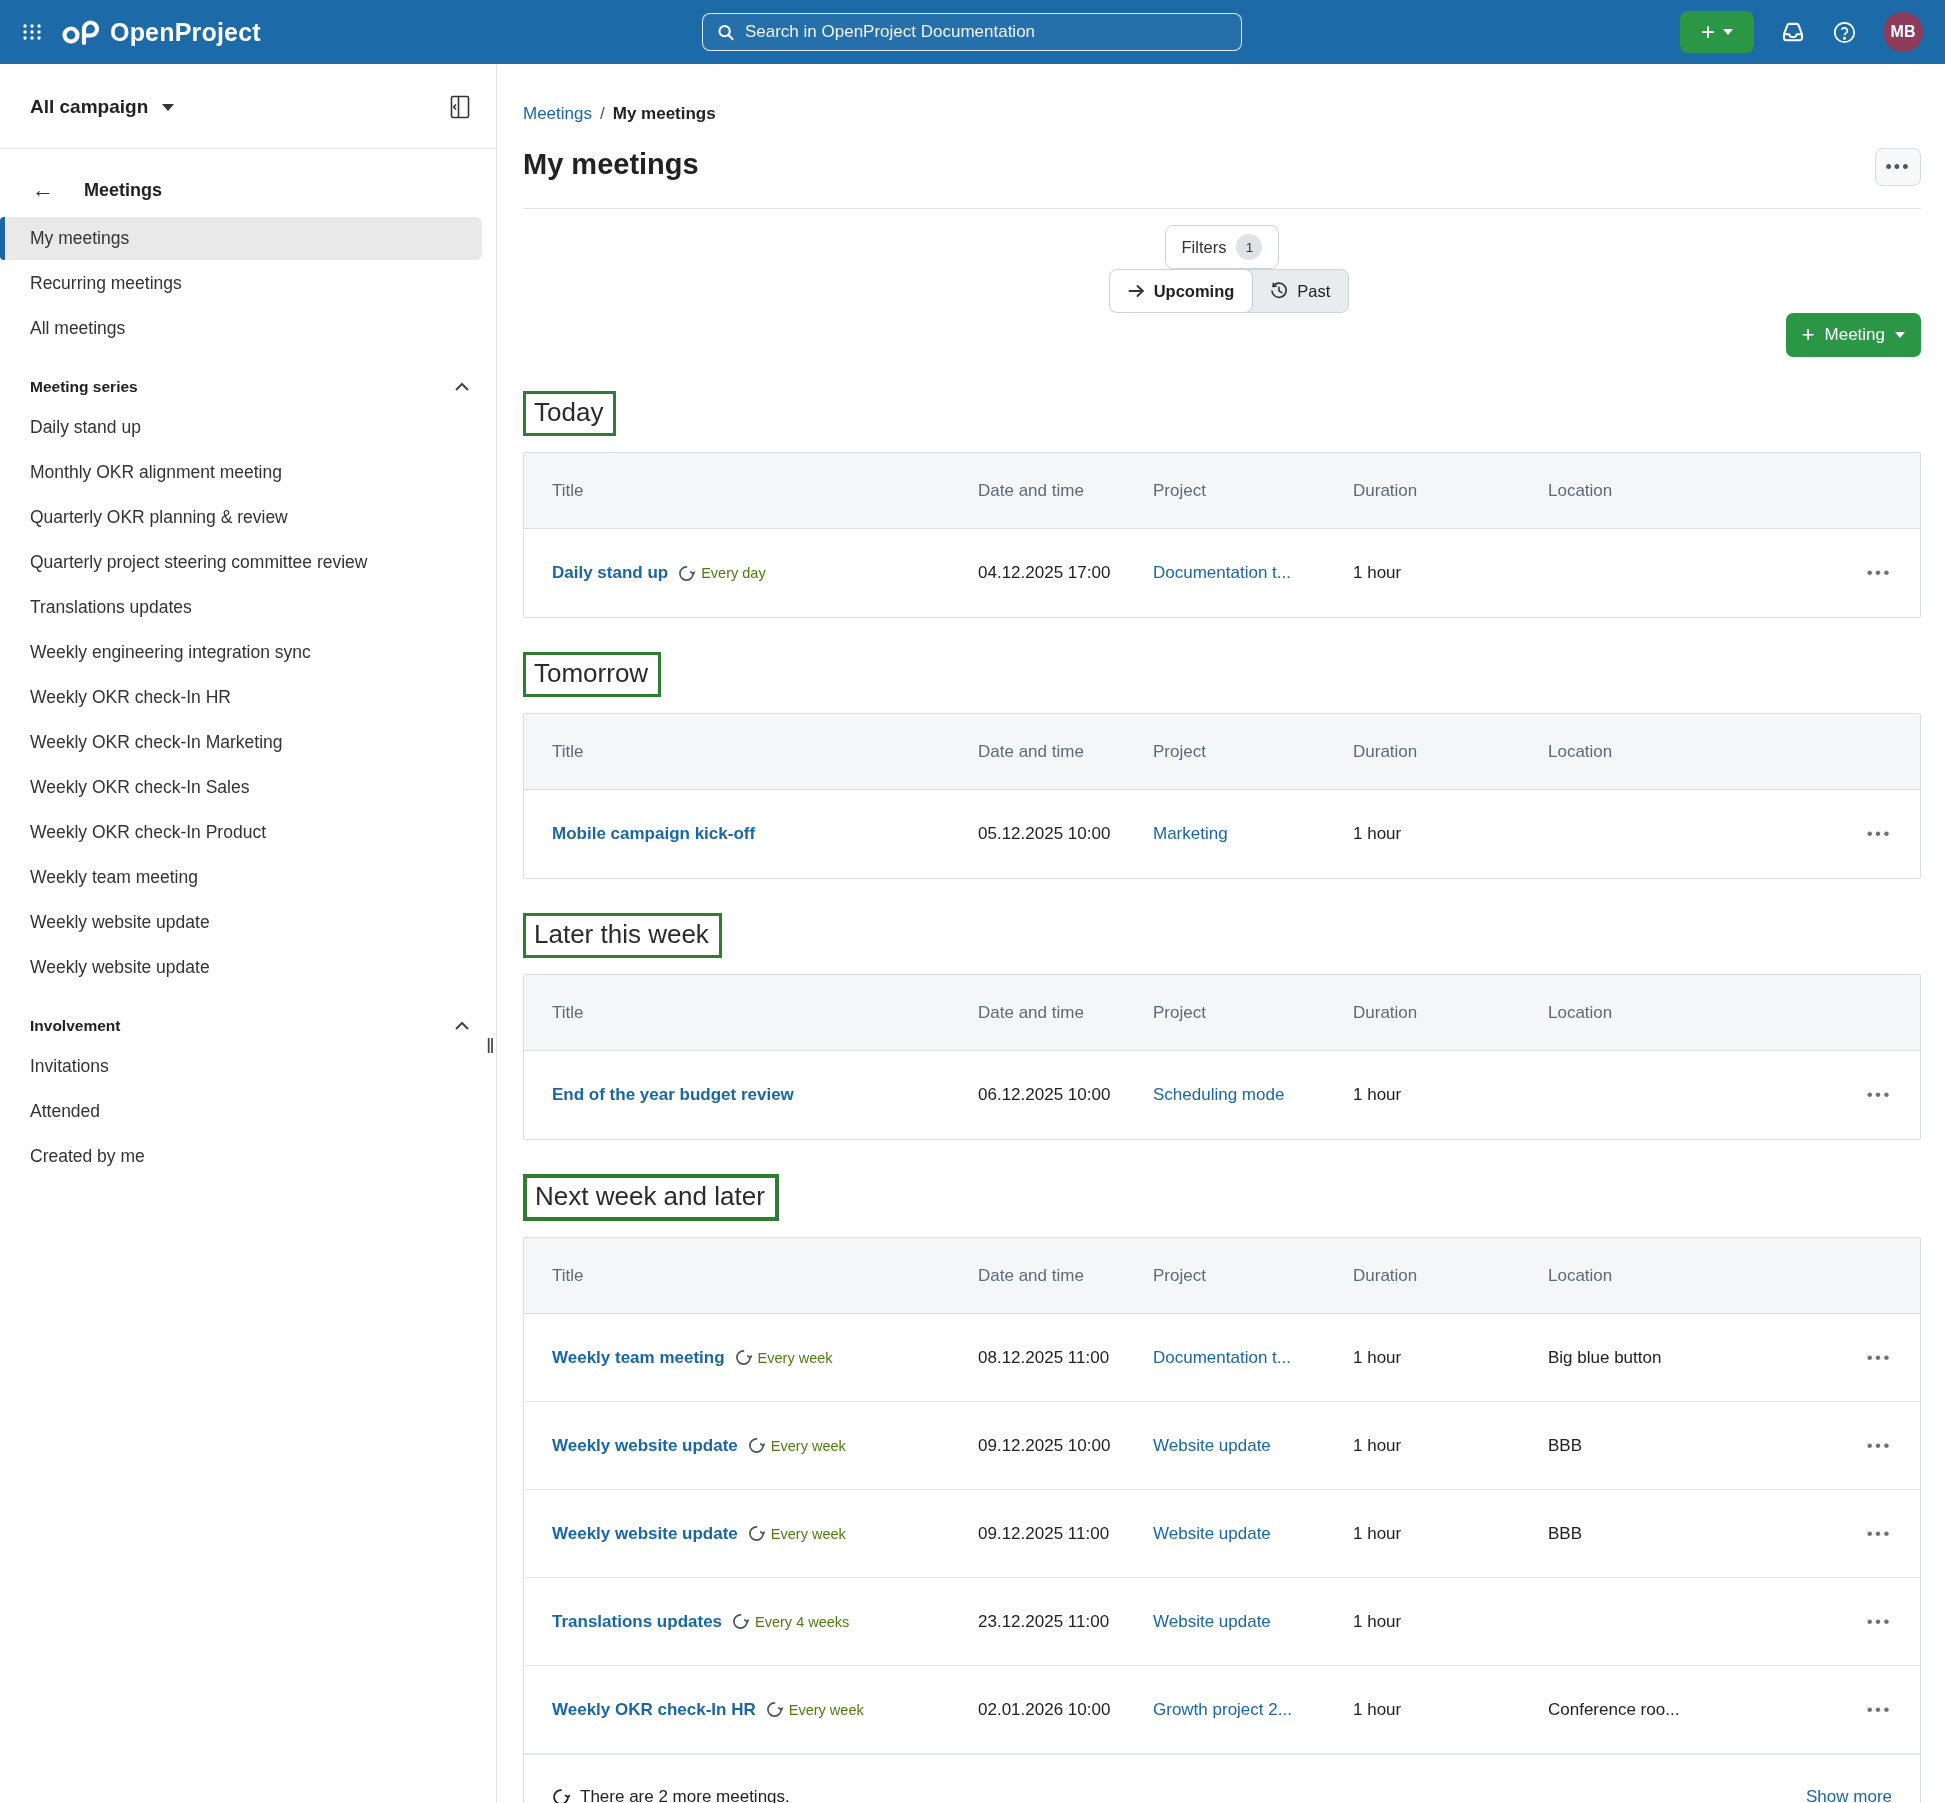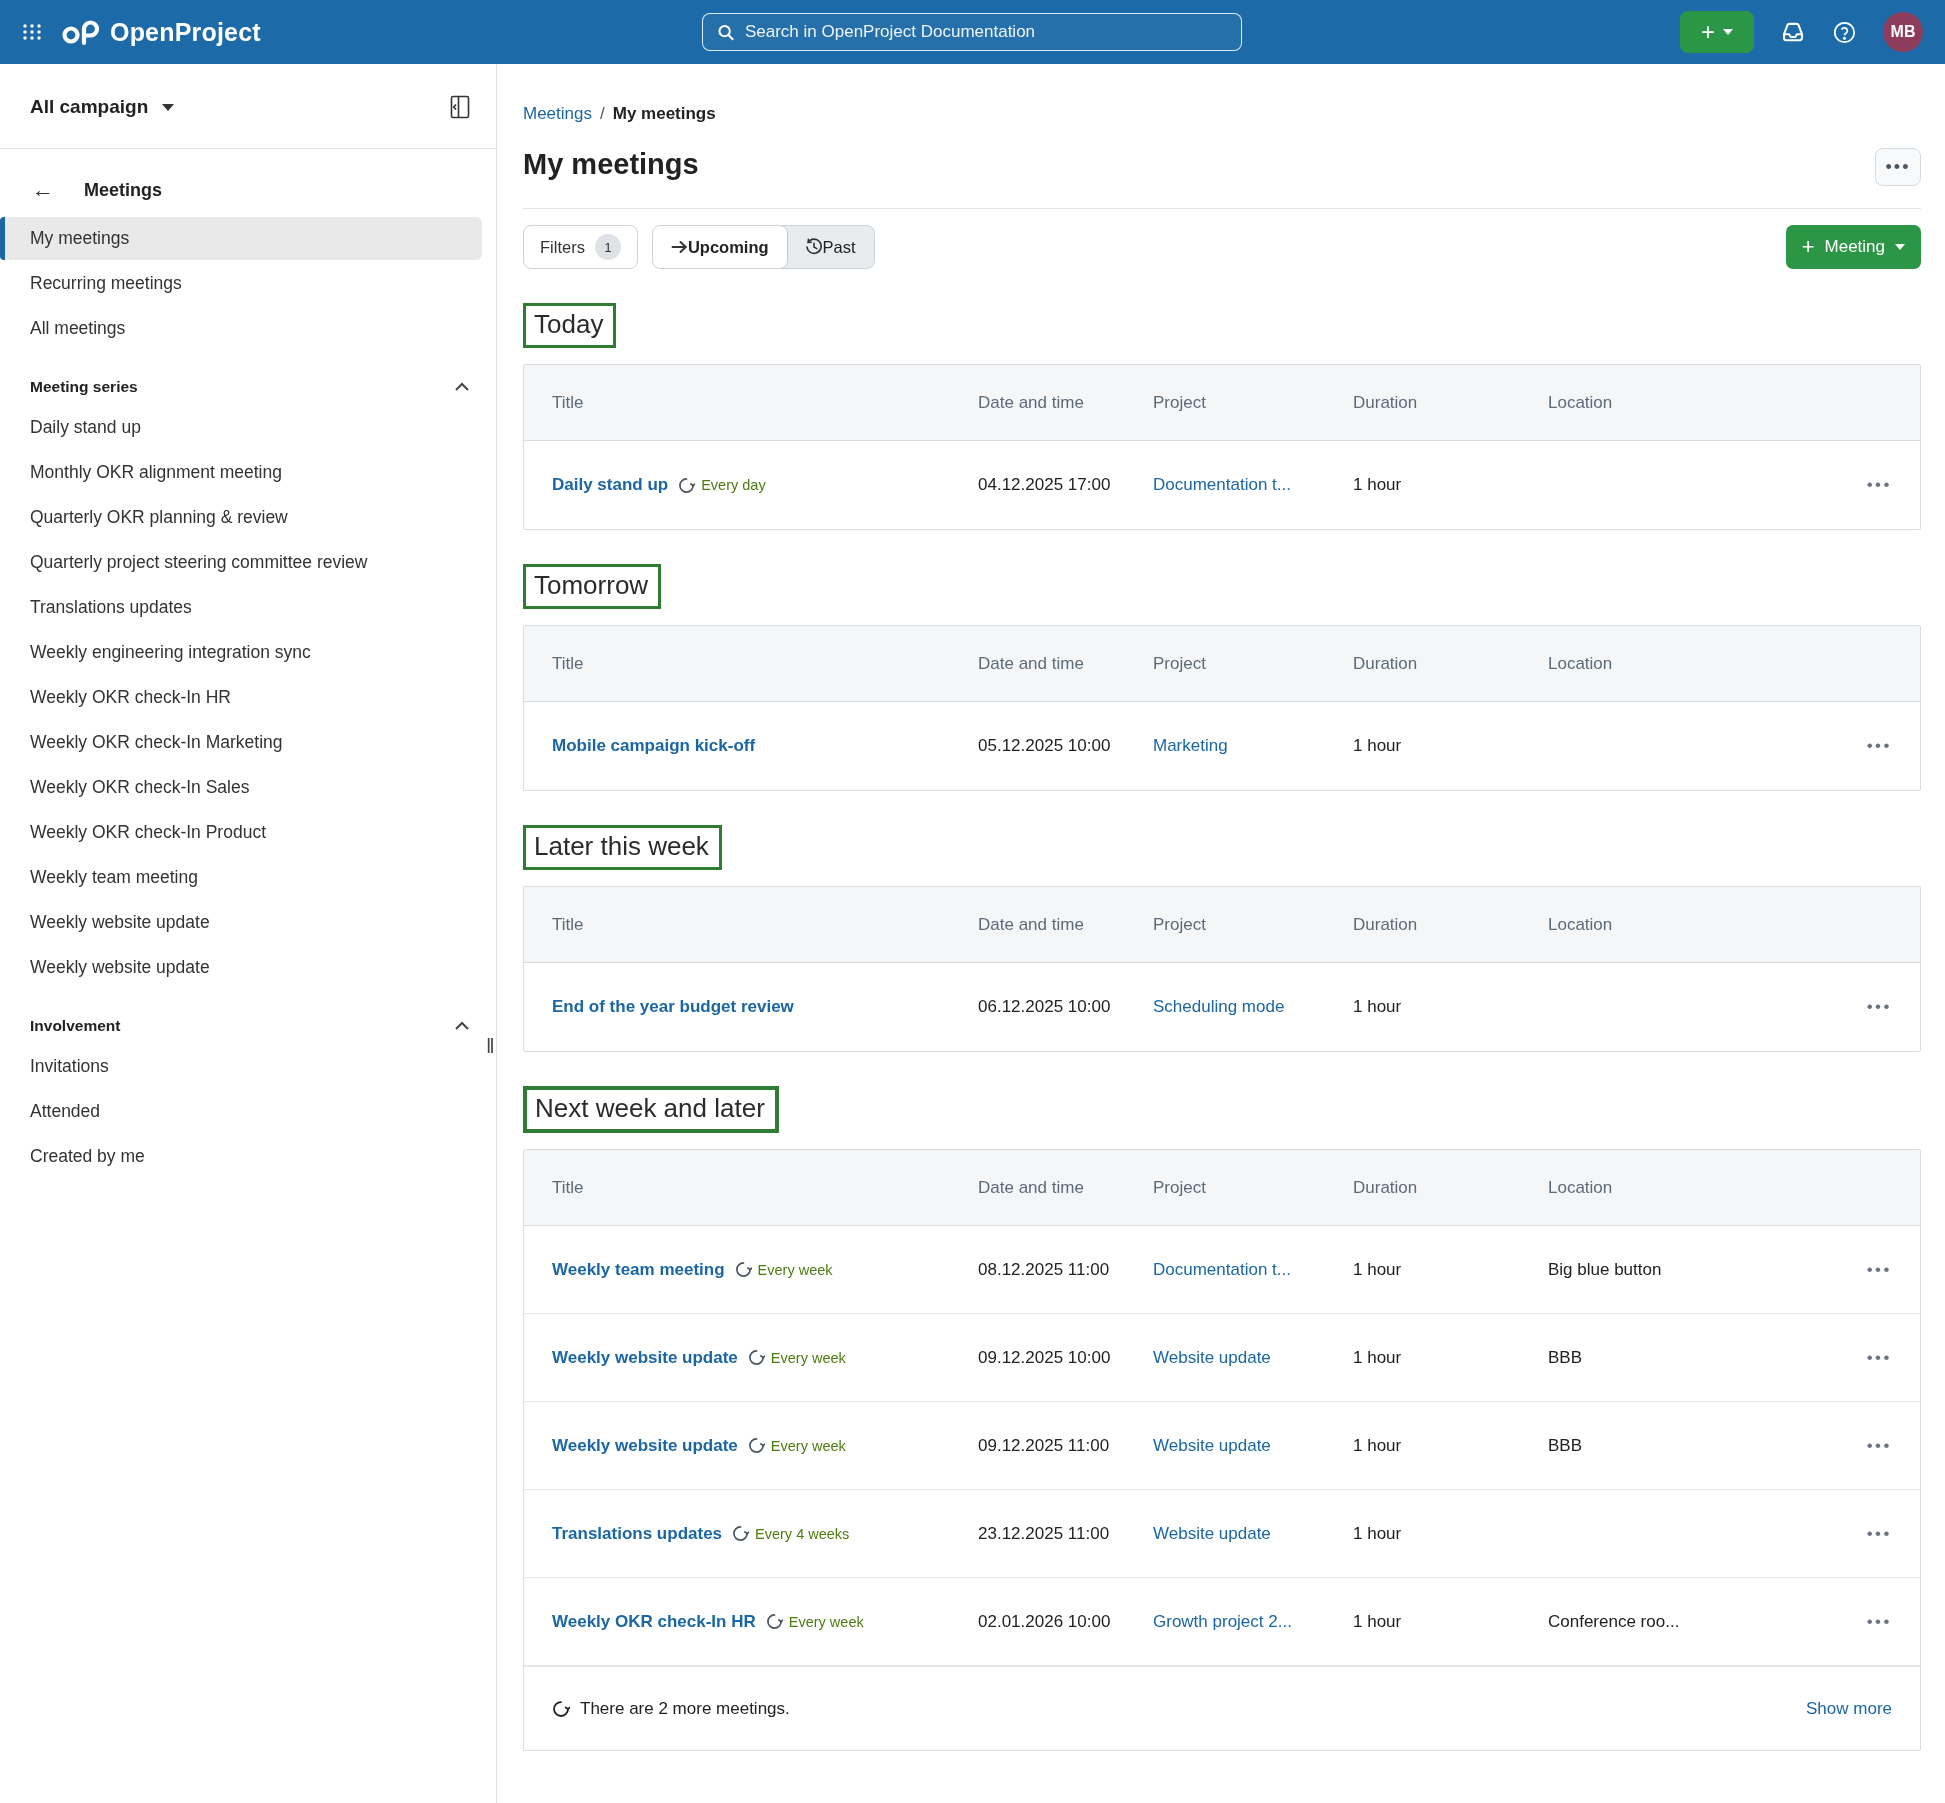--- a/index.html
+++ b/index.html
@@ -86,36 +86,36 @@
   .crumb-sep { color:#555; }
   .crumb-current { font-weight:700; color:#222; }
   .title-row { display:flex; align-items:flex-start; justify-content:space-between; margin-top:24px; }
   .page-title { font-size:29px; font-weight:700; color:#222; }
   .page-menu-btn {
     width:46px; height:38px; border:1px solid #d4dbe1; border-radius:8px; background:#f7f9fa;
     color:#4b5560; font-size:18px; letter-spacing:2px; cursor:pointer; line-height:1;
   }
   .title-divider { border-top:1px solid #e3e6e9; margin-top:22px; }
 
-  .toolbar { display:flex; align-items:center; margin-top:16px; }
+  .toolbar { display:flex; align-items:center; margin-top:16px;flex-direction:column; }
   .filters-btn {
     display:flex; align-items:center; gap:10px; background:#fff; border:1px solid #ccd3da;
     border-radius:8px; height:44px; padding:0 16px; font-size:16.5px; color:#333; cursor:pointer;
     font-family:inherit;
   }
   .filters-badge {
     background:#dfe3e8; border-radius:50%; width:26px; height:26px; font-size:13.5px; color:#333;
     display:flex; align-items:center; justify-content:center;
   }
   .segmented {
     display:flex; background:#e9ecef; border:1px solid #ccd3da; border-radius:8px;
     margin-left:14px; overflow:hidden; height:44px;
   }
   .seg-btn {
-    display:flex; align-items:center; padding:0 18px; font-size:16.5px; color:#222;
+    display:flex; align-items:center; gap:9px; padding:0 18px; font-size:16.5px; color:#222;
     background:transparent; border:none; cursor:pointer; font-family:inherit;
   }
   .seg-btn.active {
     background:#fff; border:1px solid #c2cad2; border-radius:8px; margin:-1px; font-weight:700;
   }
   .meeting-btn {
     margin-left:auto; background:#2c9647; color:#fff; border:none; border-radius:7px;
     height:44px; padding:0 16px; display:flex; align-items:center; gap:10px;
     font-size:17px; cursor:pointer; font-family:inherit;
   }

